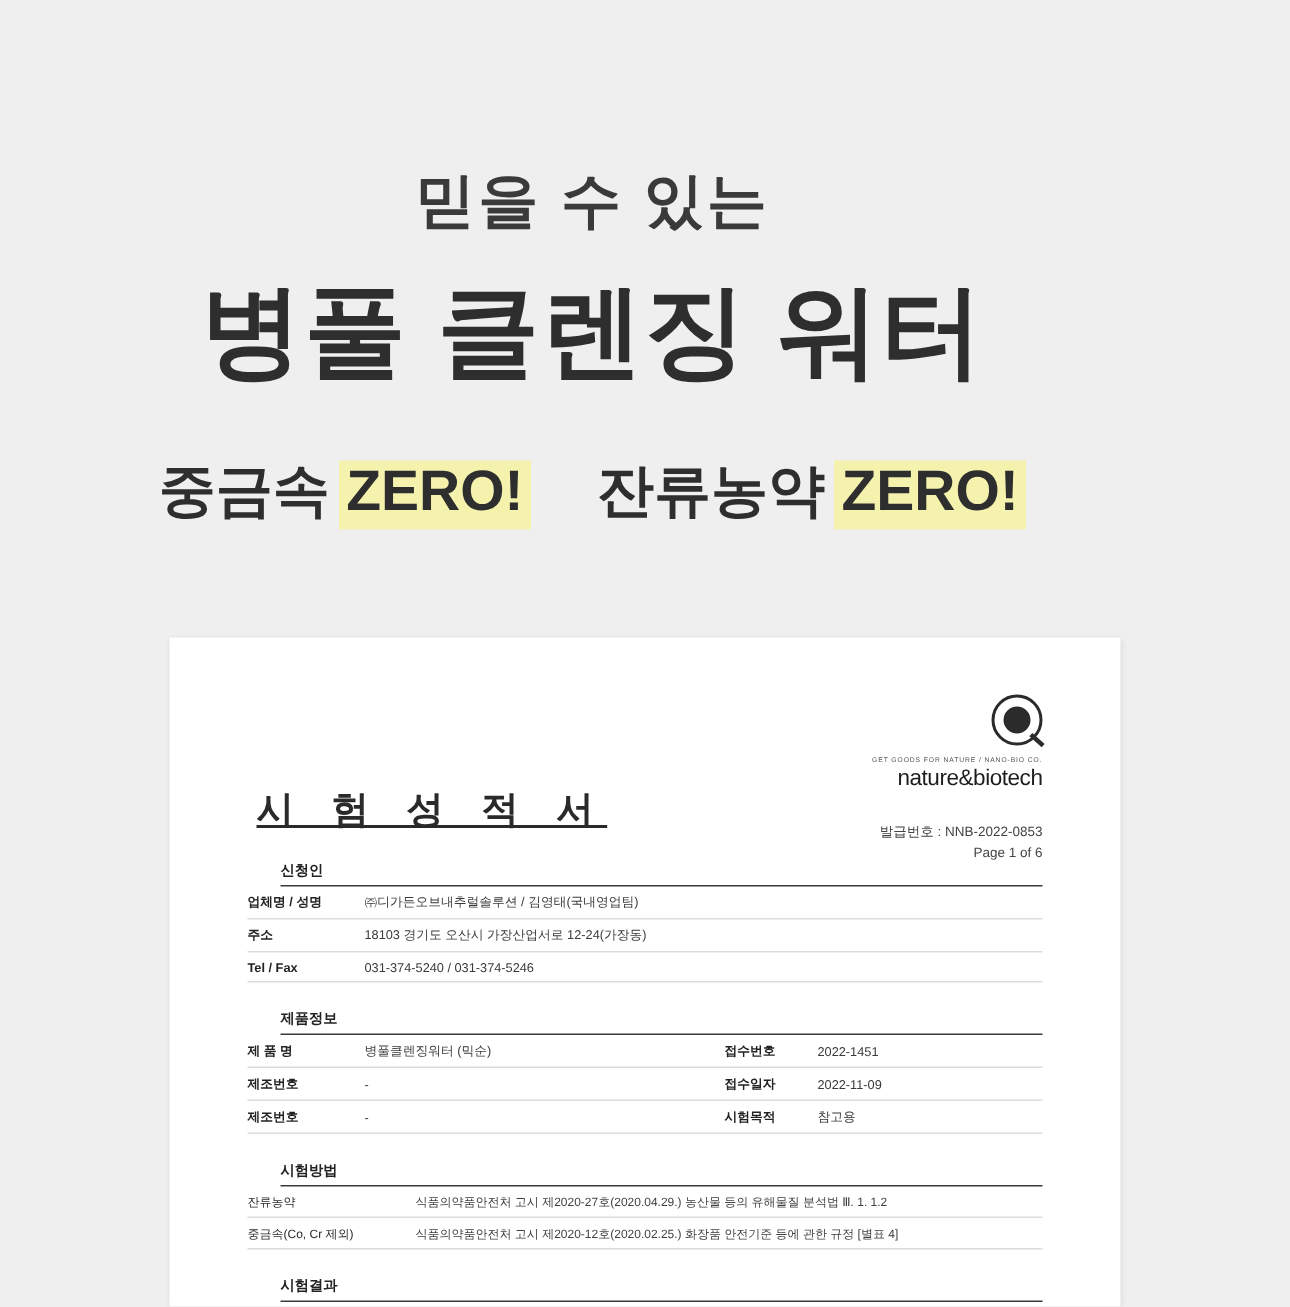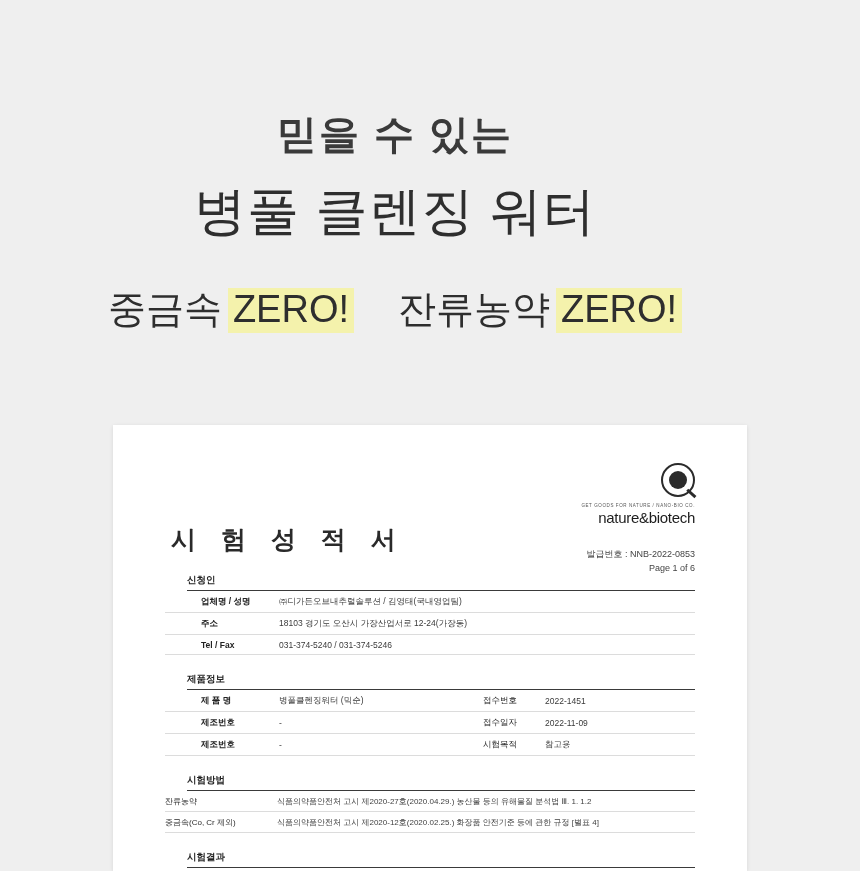--- a/index.html
+++ b/index.html
@@ -33,36 +33,36 @@
   .hero-sub {
     margin-top: 112px;
     font-size: 40px;
     font-weight: 700;
     color: #3a3a3a;
     letter-spacing: 2px;
     line-height: 1.1;
   }
   .hero-title {
     margin-top: 26px;
-    font-size: 52px;
-    font-weight: 400;
+    font-size: 68px;
+    font-weight: 700;
     color: #2e2e2e;
     letter-spacing: 1px;
     line-height: 1.15;
   }
   .hero-claims {
     margin-top: 42px;
     display: flex;
     justify-content: center;
     align-items: center;
     gap: 44px;
   }
   .claim {
     font-size: 38px;
-    font-weight: 400;
+    font-weight: 700;
     color: #2e2e2e;
     white-space: nowrap;
     display: flex;
     align-items: baseline;
     gap: 6px;
   }
   .claim .hl {
     background: #f4f2ac;
     padding: 0 5px 2px 5px;
     line-height: 1.15;
@@ -133,20 +133,21 @@
     color: #1d1d1d;
     letter-spacing: -0.3px;
   }
 
   .doc-title {
     font-size: 25px;
     font-weight: 700;
     letter-spacing: 9px;
     color: #2a2a2a;
     margin: 68px 0 0 6px;
+    text-decoration: underline;
   }
 
   .doc-meta {
     position: absolute;
     right: 52px;
     top: 122px;
     text-align: right;
     font-size: 9px;
     color: #444;
     line-height: 1.6;
@@ -169,28 +170,27 @@
     font-size: 8.5px;
     color: #3a3a3a;
     padding: 5px 0 4px 0;
     border-bottom: 0.8px solid #dcdcdc;
   }
   .row .lbl {
     width: 78px;
     font-weight: 700;
     color: #222;
     flex: none;
-    margin-left: 36px;
   }
   .row .val {
     flex: 1;
   }
   .row .lbl2 {
     width: 62px;
-    font-weight: 400;
+    font-weight: 700;
     color: #222;
     flex: none;
   }
   .row .val2 {
     width: 150px;
     flex: none;
   }
 
   .method-row {
     display: flex;

